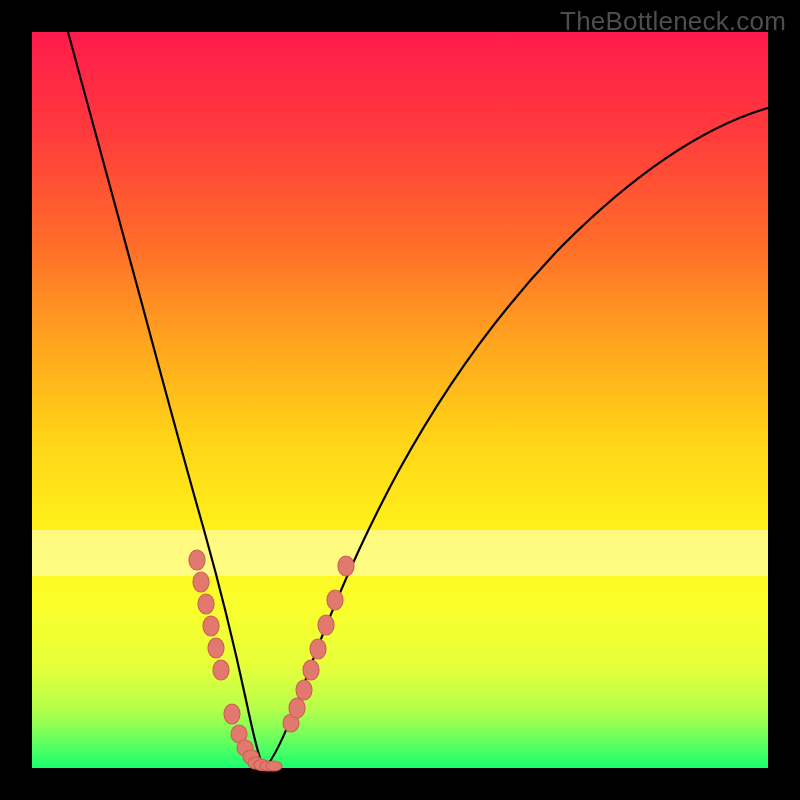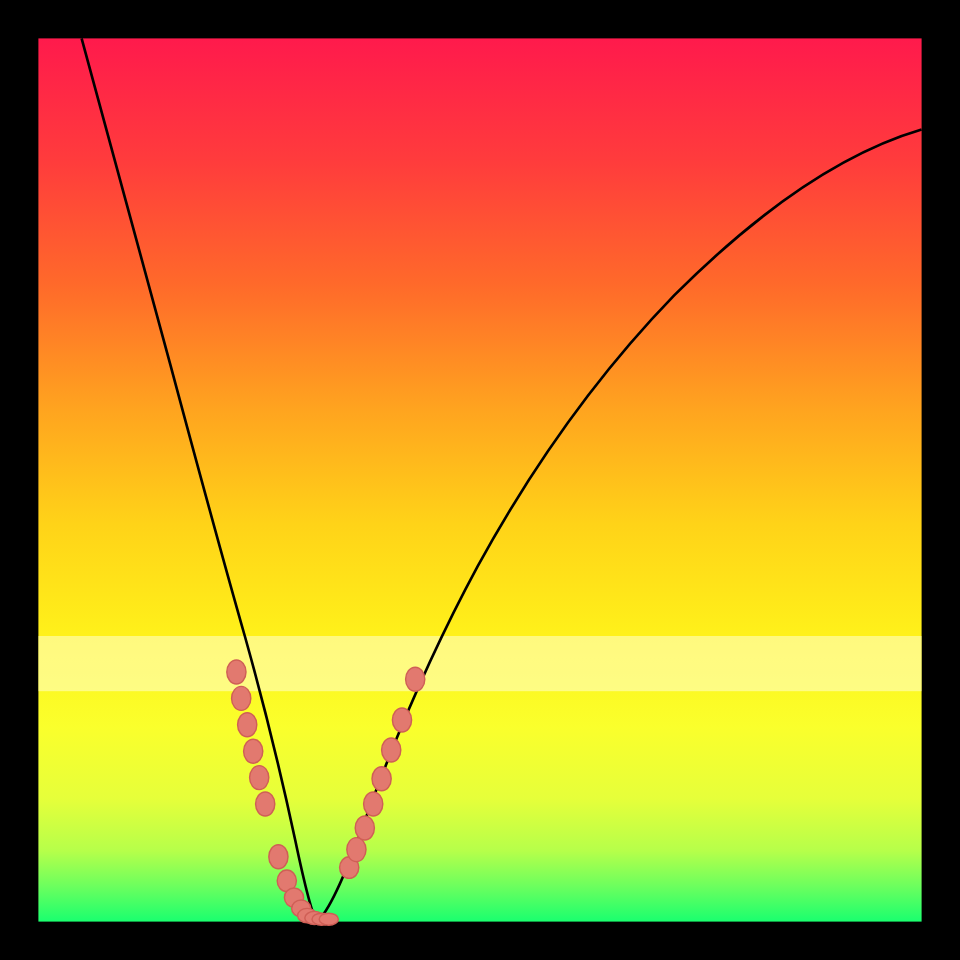--- a/index.html
+++ b/index.html
@@ -111,13 +111,14 @@
         <ellipse class="dot" cx="272" cy="658" rx="8" ry="10"></ellipse>
         <ellipse class="dot" cx="279" cy="638" rx="8" ry="10"></ellipse>
         <ellipse class="dot" cx="286" cy="617" rx="8" ry="10"></ellipse>
         <ellipse class="dot" cx="294" cy="593" rx="8" ry="10"></ellipse>
         <ellipse class="dot" cx="303" cy="568" rx="8" ry="10"></ellipse>
         <ellipse class="dot" cx="314" cy="534" rx="8" ry="10"></ellipse>
       </g>
     </svg>
   </div>
 
+  <div class="watermark">TheBottleneck.com</div>
 </div>
 
 </body></html>

